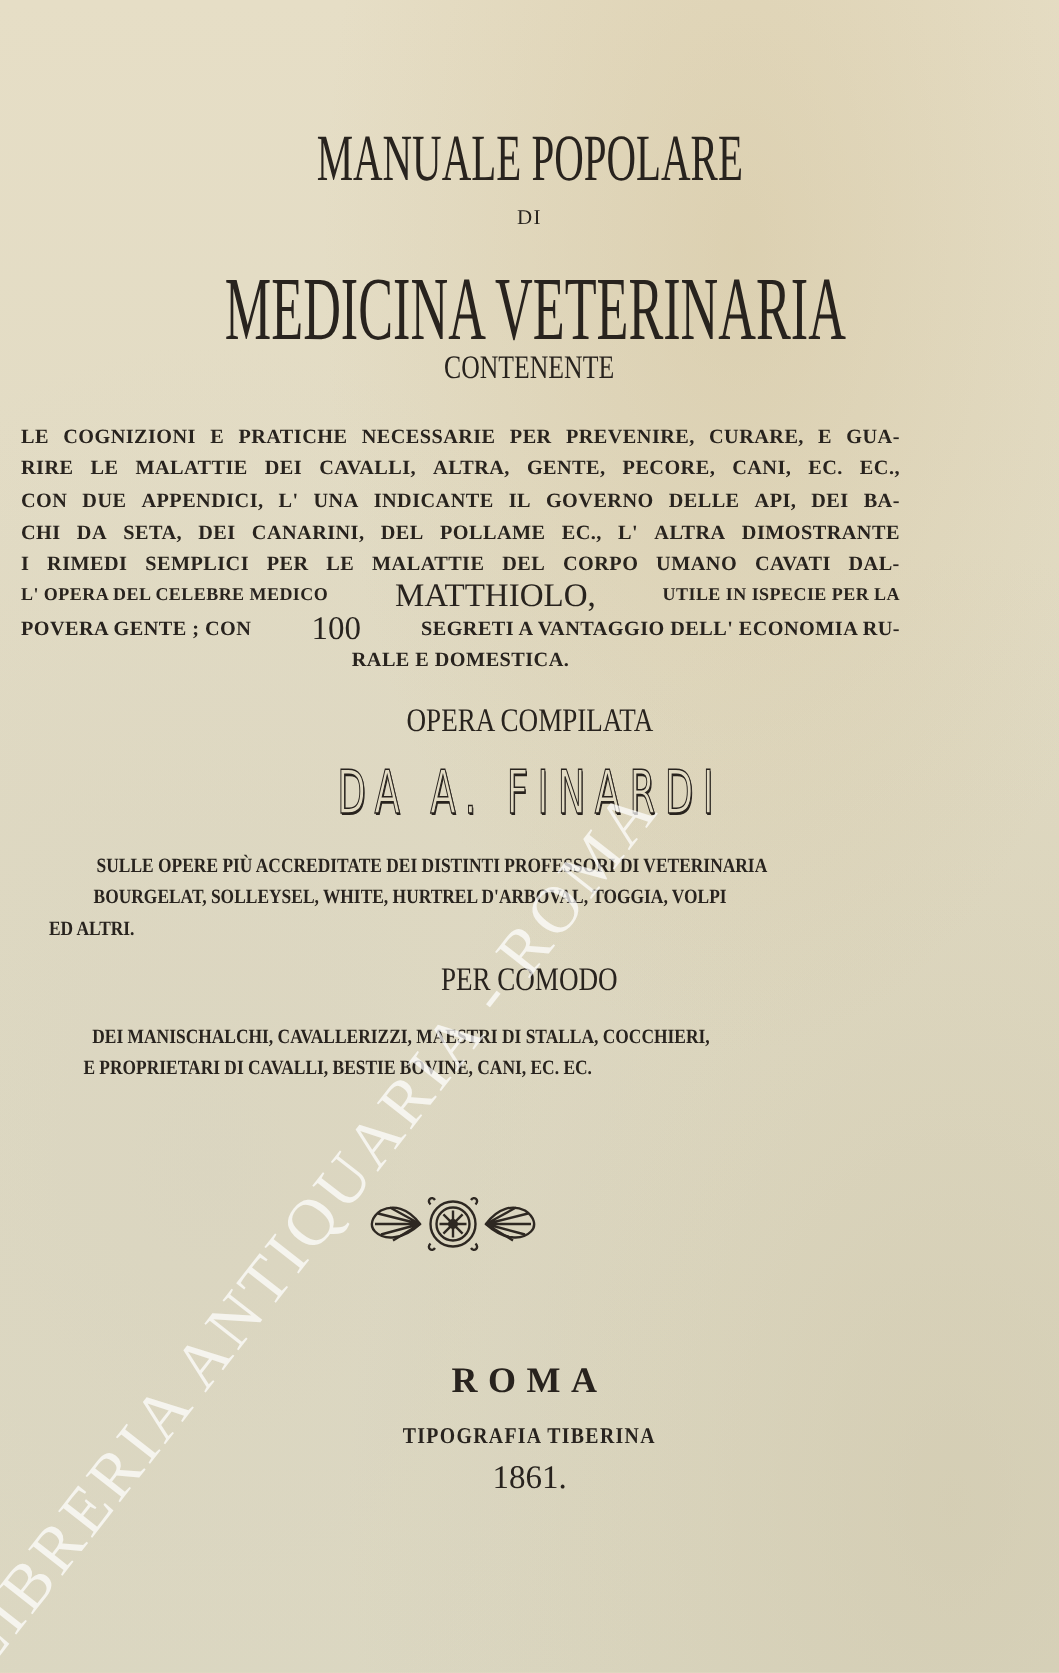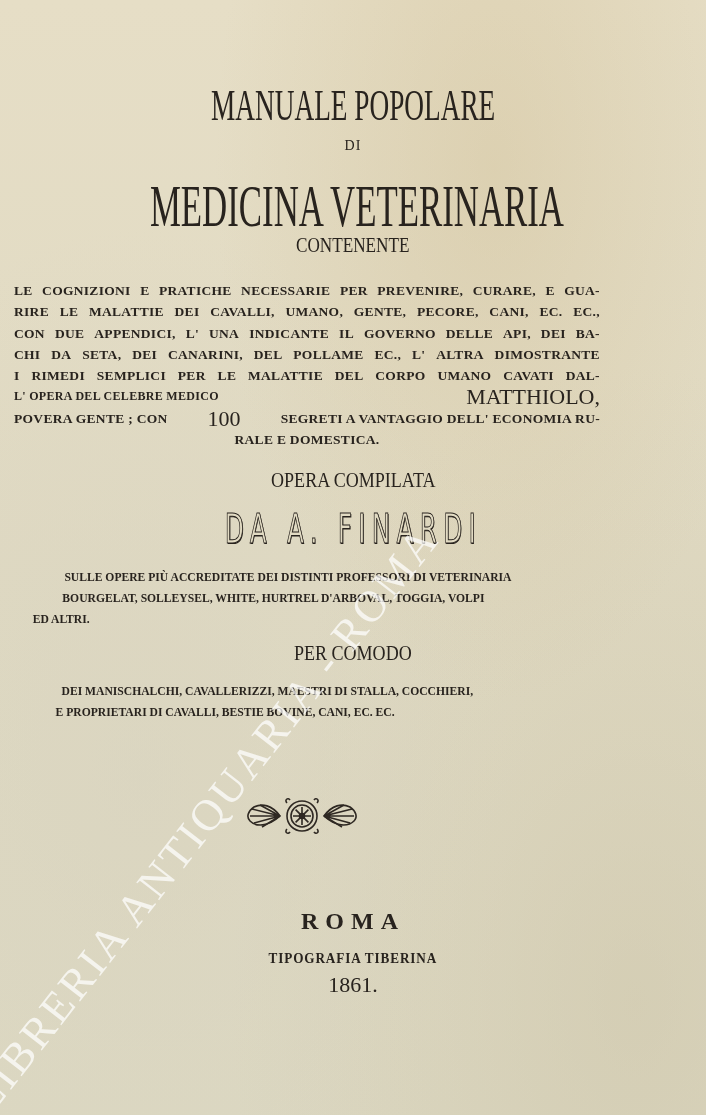--- a/index.html
+++ b/index.html
@@ -94,21 +94,21 @@
         <span>CURARE,</span>
         <span>E</span>
         <span>GUA-</span>
       </div>
     <div class="ln">
         <span>RIRE</span>
         <span>LE</span>
         <span>MALATTIE</span>
         <span>DEI</span>
         <span>CAVALLI,</span>
-        <span>UMANO,</span>
+        <span>ALTRA,</span>
         <span>GENTE,</span>
         <span>PECORE,</span>
         <span>CANI,</span>
         <span>EC.</span>
         <span>EC.,</span>
       </div>
     <div class="ln">
         <span>CON</span>
         <span>DUE</span>
         <span>APPENDICI,</span>
@@ -144,20 +144,21 @@
         <span>MALATTIE</span>
         <span>DEL</span>
         <span>CORPO</span>
         <span>UMANO</span>
         <span>CAVATI</span>
         <span>DAL-</span>
       </div>
     <div class="ln">
       <span class="small">L' OPERA DEL CELEBRE MEDICO</span>
       <span class="big">MATTHIOLO,</span>
+      <span class="small">UTILE IN ISPECIE PER LA</span>
     </div>
     <div class="ln">
       <span>POVERA GENTE ; CON</span>
       <span class="big">100</span>
       <span>SEGRETI A VANTAGGIO DELL' ECONOMIA RU-</span>
     </div>
     <div class="ln last">RALE E DOMESTICA.</div>
   </div>
 
   <div class="c t5">

